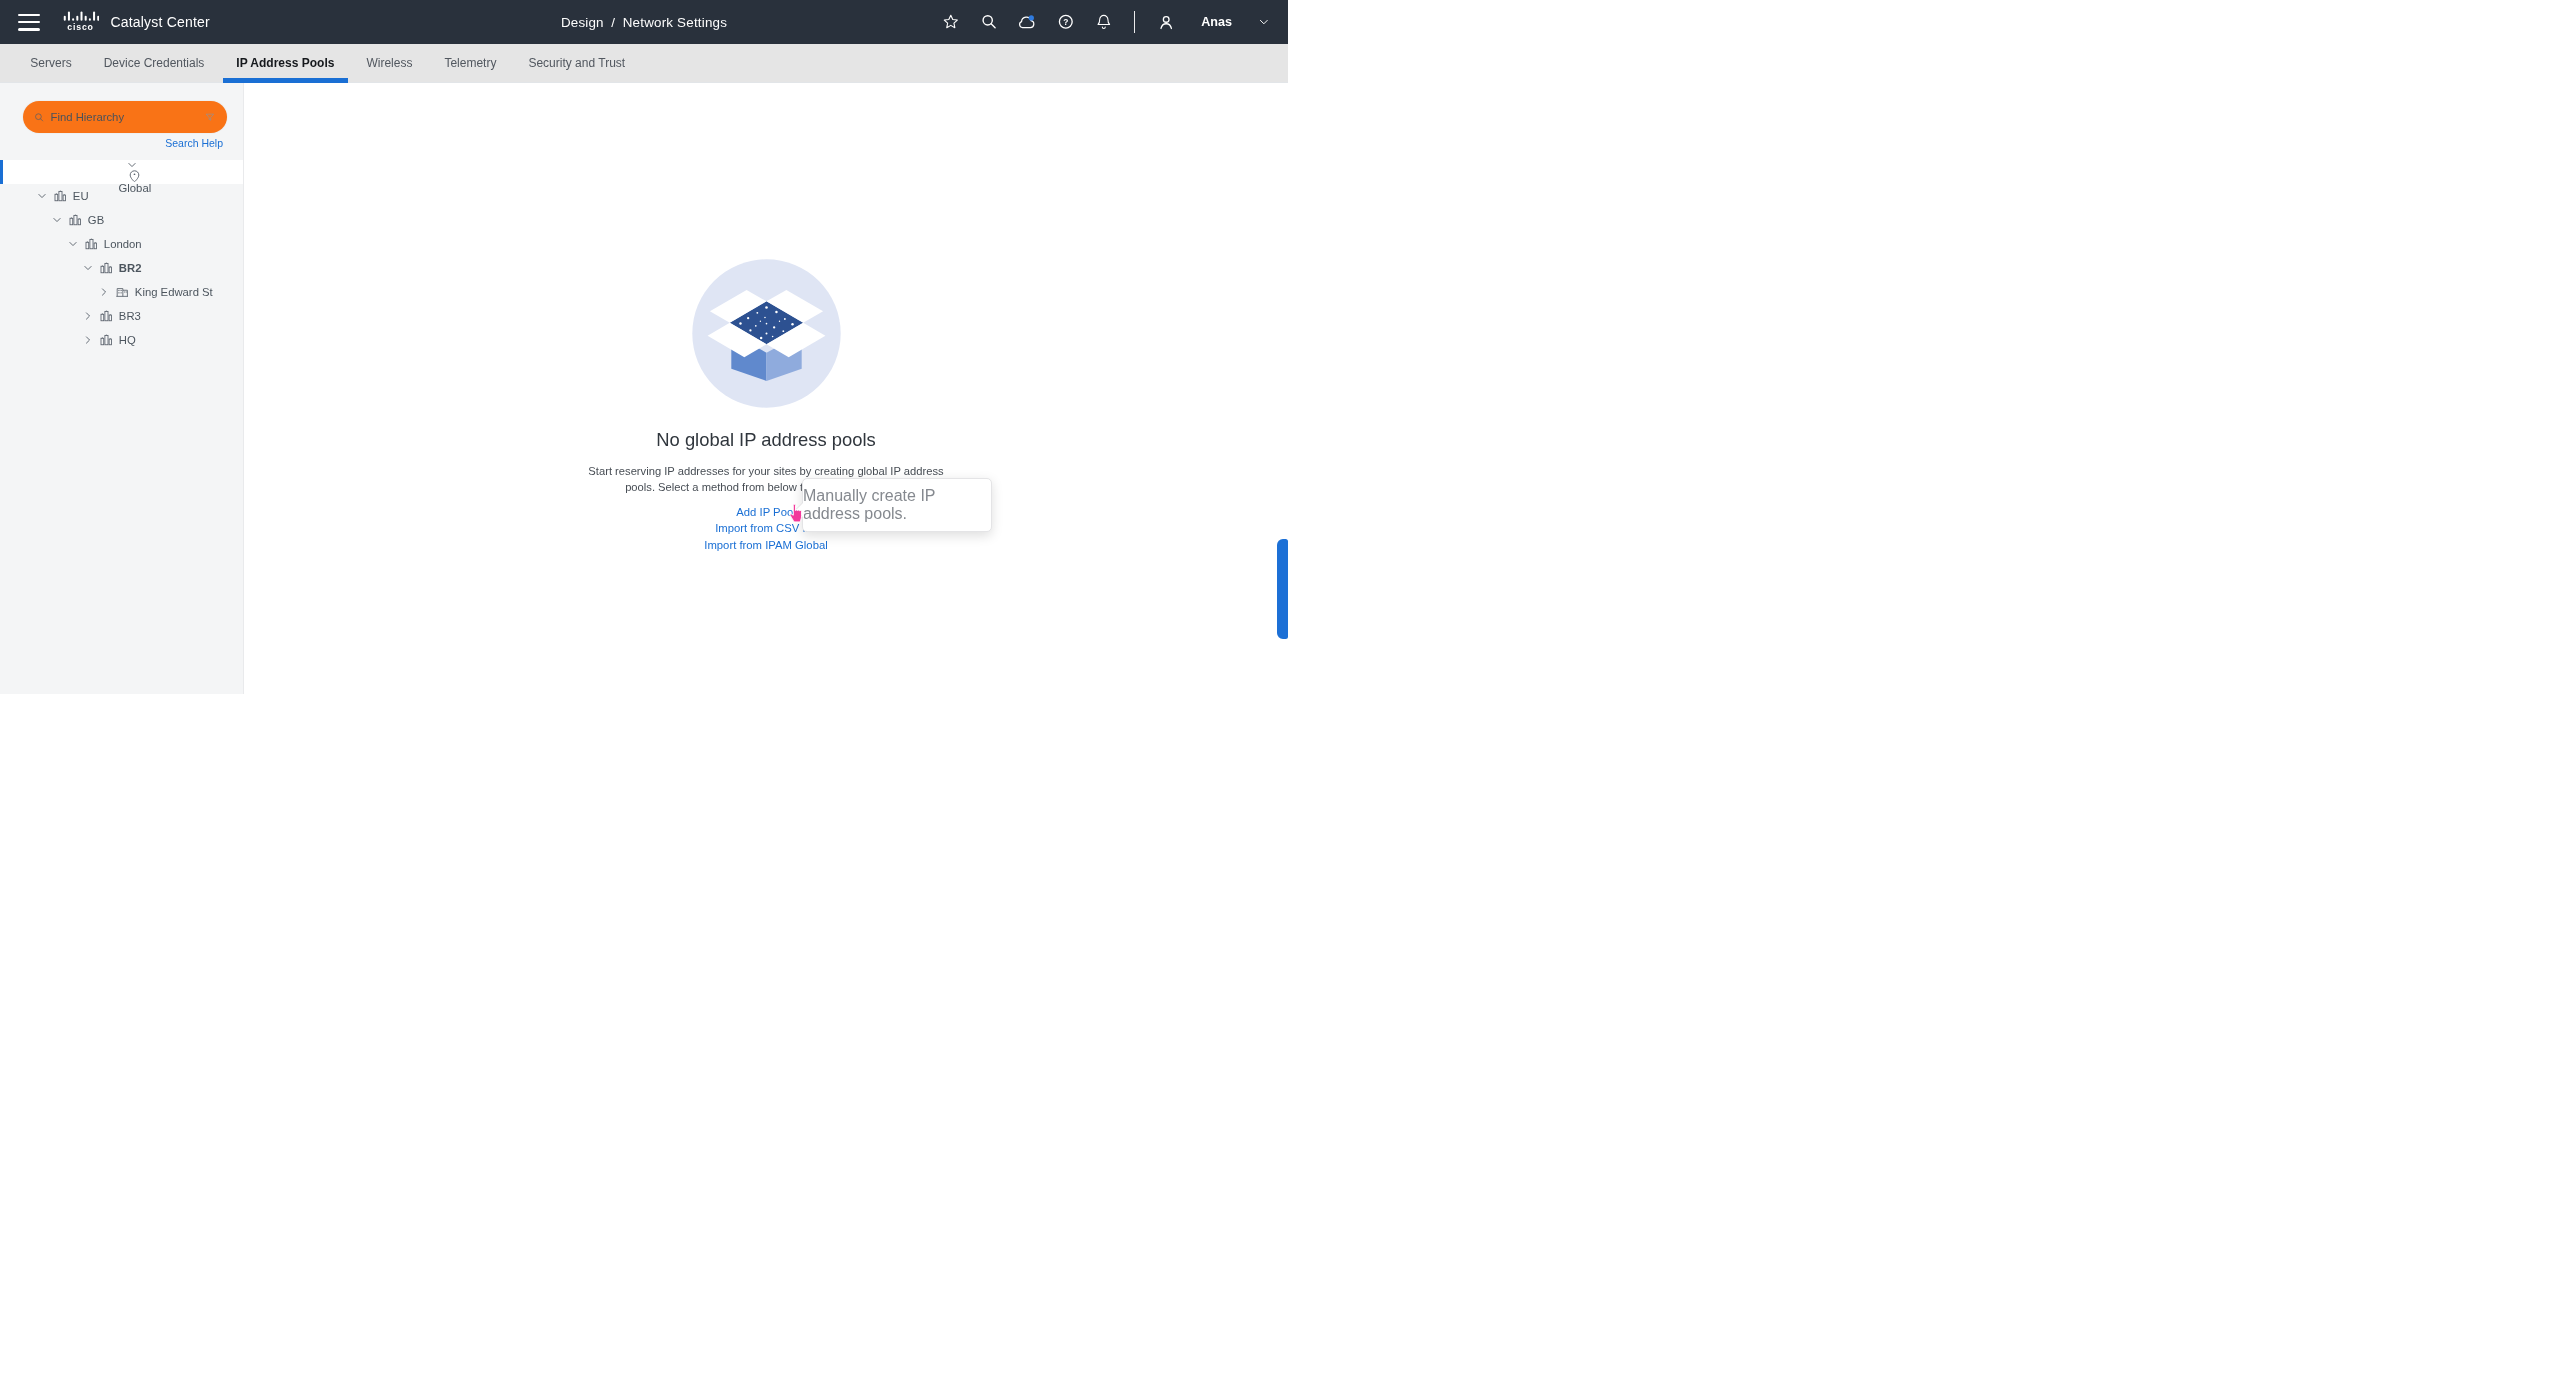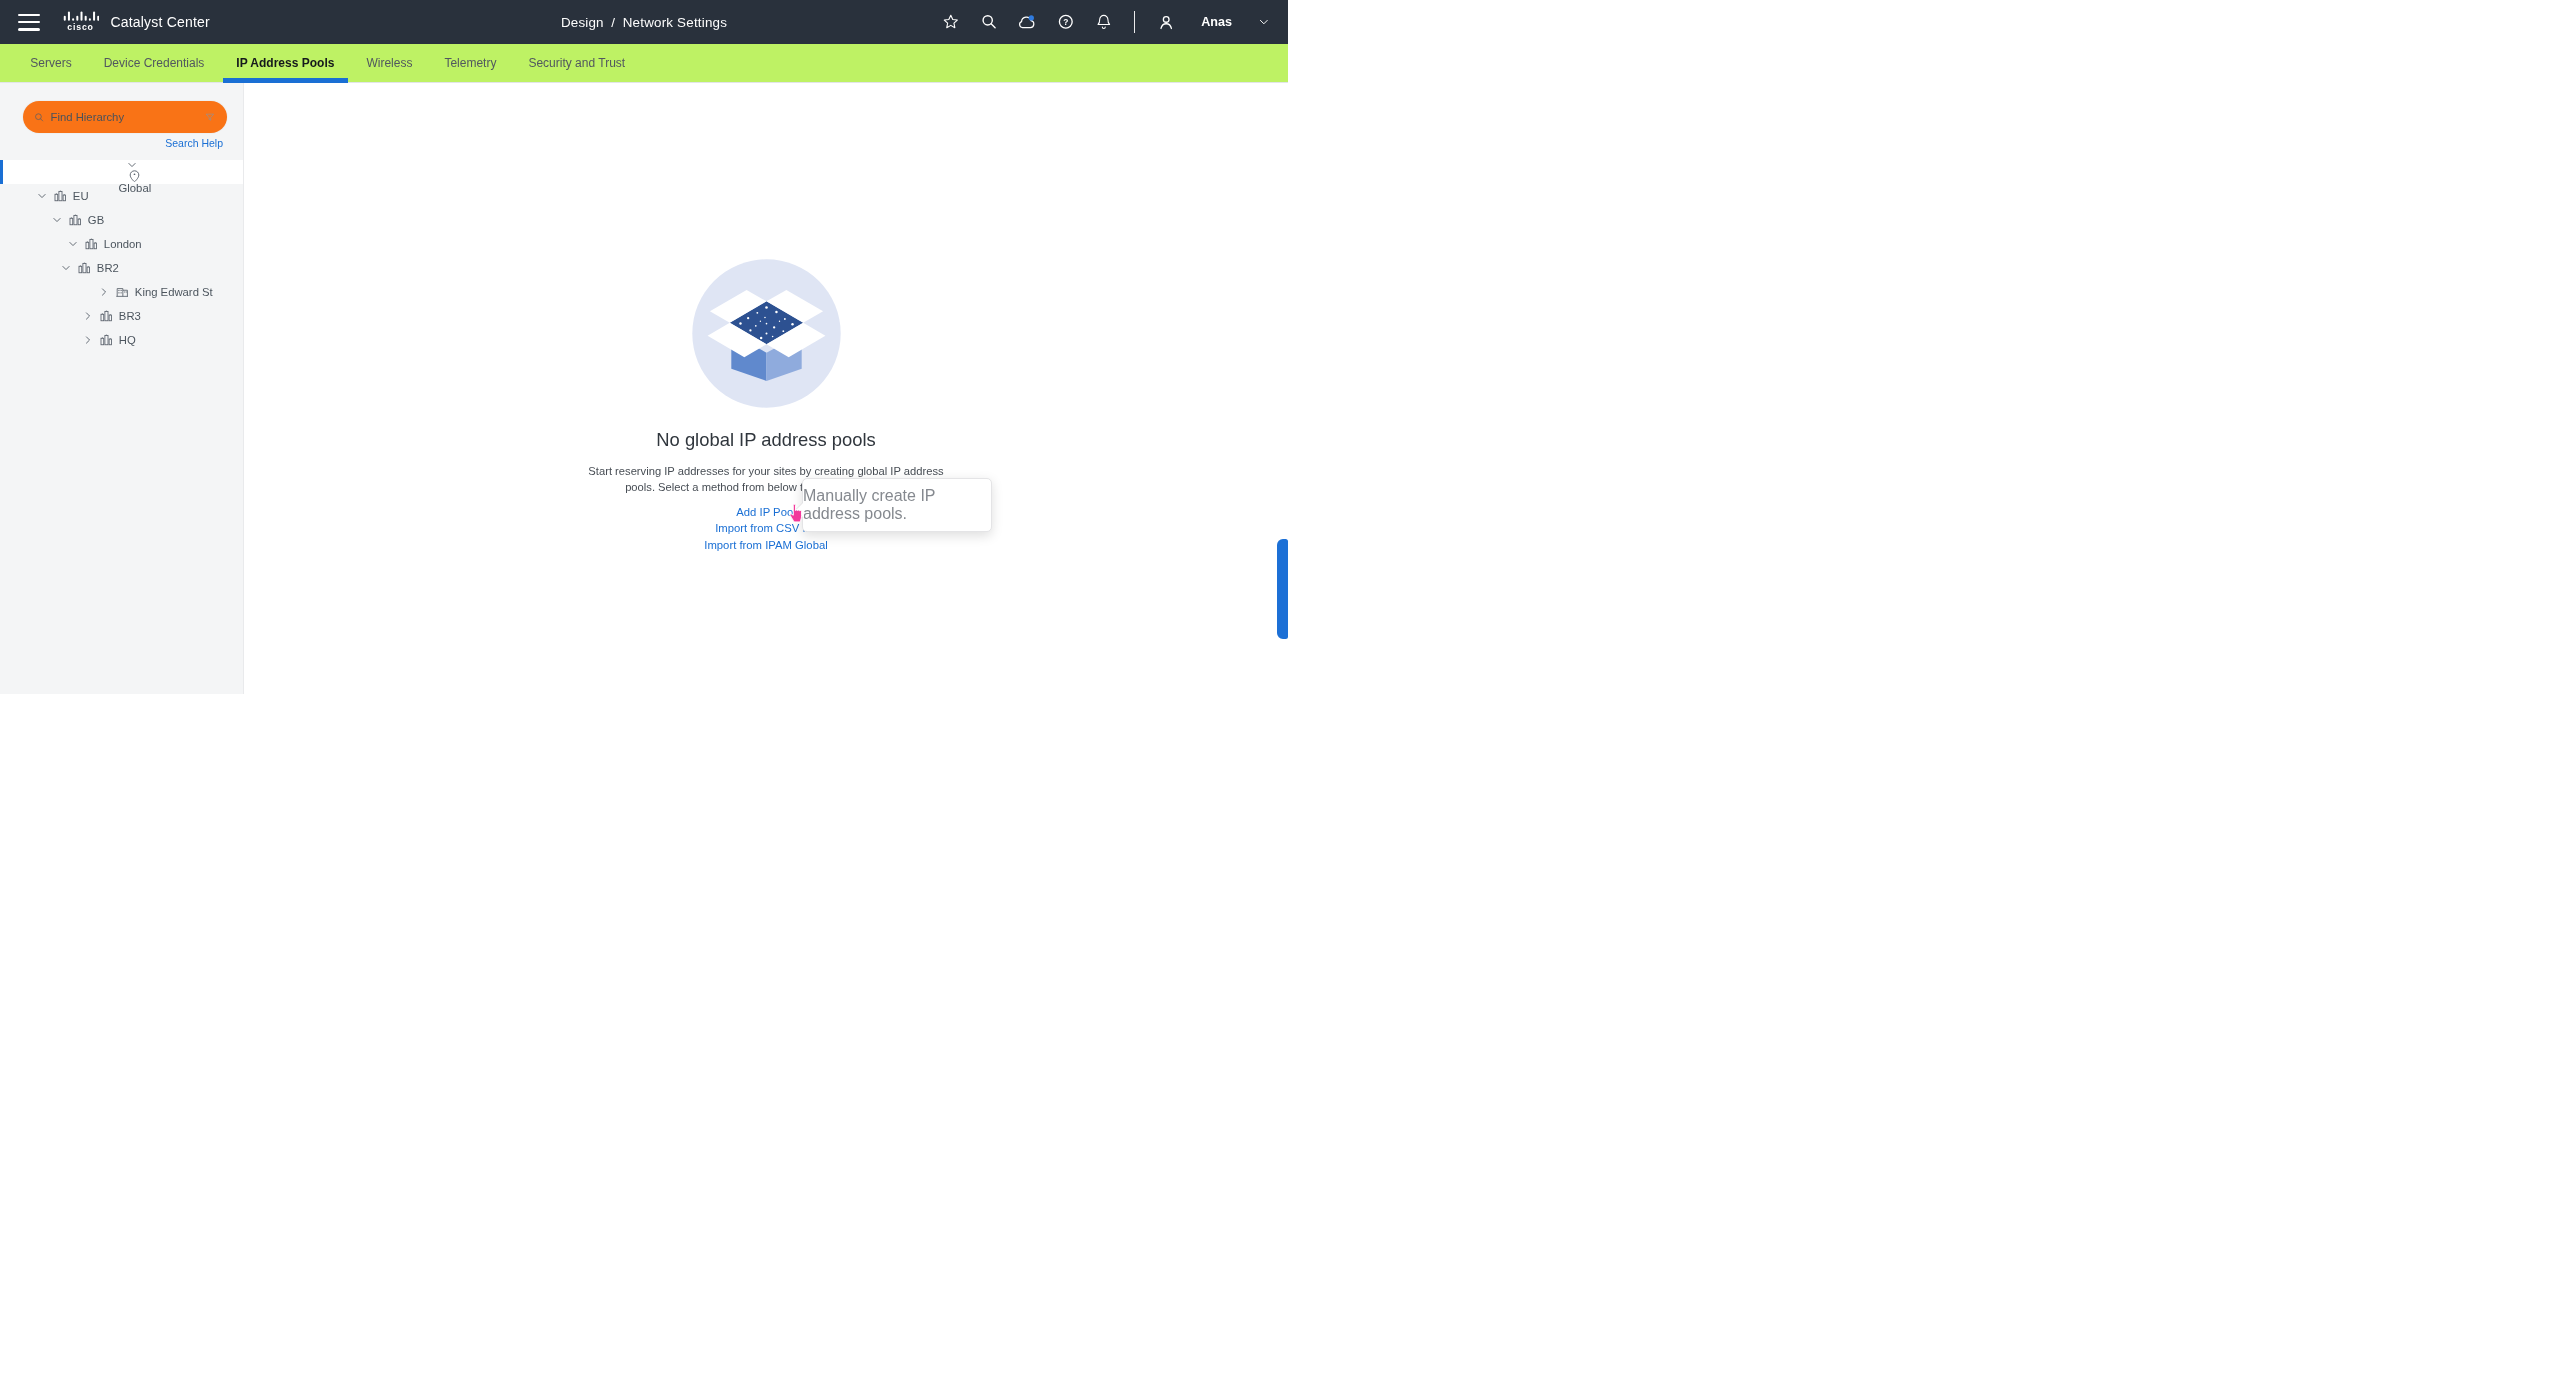--- a/index.html
+++ b/index.html
@@ -21,21 +21,21 @@
     position:absolute; left:0; right:0; text-align:center; font-size:13.4px; color:#fdfdfd;
     pointer-events:none; letter-spacing:0.2px;
   }
   .breadcrumb .sep { margin:0 7.5px; }
   .header-right { margin-left:auto; display:flex; align-items:center; gap:20px; }
   .icon-btn { display:flex; align-items:center; cursor:pointer; position:relative; }
   .hdr-divider { width:0.8px; height:22.6px; background:rgba(255,255,255,.9); margin:0 1.7px; }
   .user-menu { display:flex; align-items:center; gap:26px; cursor:pointer; }
   .user-name { font-size:12.6px; font-weight:bold; color:#fff; }
   
-  .tabs { height:39px; background:#bef264; border-bottom:0.8px solid #e2e5e8; display:flex; align-items:stretch; padding-left:14.3px; }
+  .tabs { height:39px; background:#e5e5e5; border-bottom:0.8px solid #e2e5e8; display:flex; align-items:stretch; padding-left:14.3px; }
   .tab { position:relative; display:flex; align-items:center; padding:0 16px; font-size:12px; color:#51575f; cursor:pointer; white-space:nowrap; }
   .tab.active { color:#15181c; font-weight:bold; }
   .tab.active::after { content:""; position:absolute; left:2.5px; right:2.5px; bottom:-0.8px; height:5px; background:#1a6fd4; }
   
   .content { display:flex; height:611px; }
   .sidebar { width:244px; flex:none; background:#f4f5f6; border-right:0.8px solid #e9eaec; position:relative; }
   .search-pill {
     margin:18.4px 16px 0 22.6px; height:32px; background:#f97316; border-radius:16px;
     display:flex; align-items:center; padding:0 12.6px 0 11px; box-shadow:0 0 0 0.8px #eceef0;
   }
@@ -233,21 +233,21 @@
               <g fill="none" stroke="#5a626c" stroke-width="1.1">
                 <rect x="1.2" y="5.5" width="3.5" height="8.3"></rect>
                 <rect x="6.2" y="1.8" width="4" height="12"></rect>
                 <rect x="11.6" y="6.5" width="3.1" height="7.3"></rect>
                 <path d="M3 5.5V4.3M8.2 1.8V.8M13.1 6.5V5.4"></path>
               </g>
             </svg>
           </span>
           <span class="tree-label">London</span>
         </div>
-        <div class="tree-row" style="padding-left: 60px;">
+        <div class="tree-row" style="padding-left: 82px; font-weight: bold;">
           <span class="tree-chevron">
             <svg width="10" height="10" viewBox="0 0 16 16">
               <path d="M3 5.5l5 5 5-5" fill="none" stroke="#5a626c" stroke-width="1.5" stroke-linecap="round" stroke-linejoin="round"></path>
             </svg>
           </span>
           <span class="tree-icon">
             <svg width="12.6" height="11.7" viewBox="0 0 16 15">
               <g fill="none" stroke="#5a626c" stroke-width="1.1">
                 <rect x="1.2" y="5.5" width="3.5" height="8.3"></rect>
                 <rect x="6.2" y="1.8" width="4" height="12"></rect>

